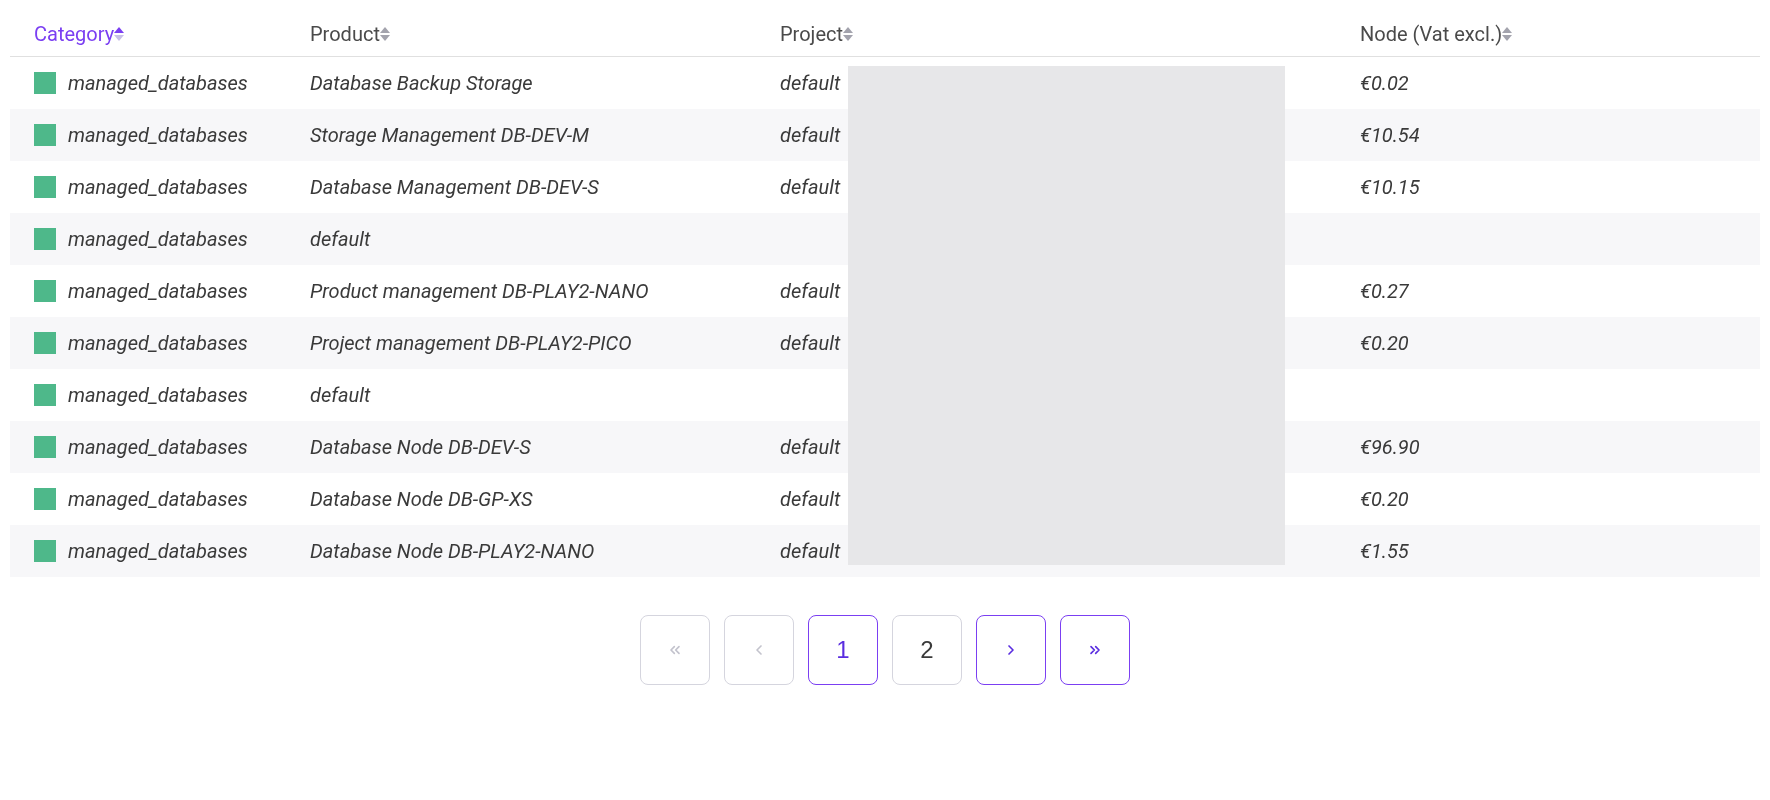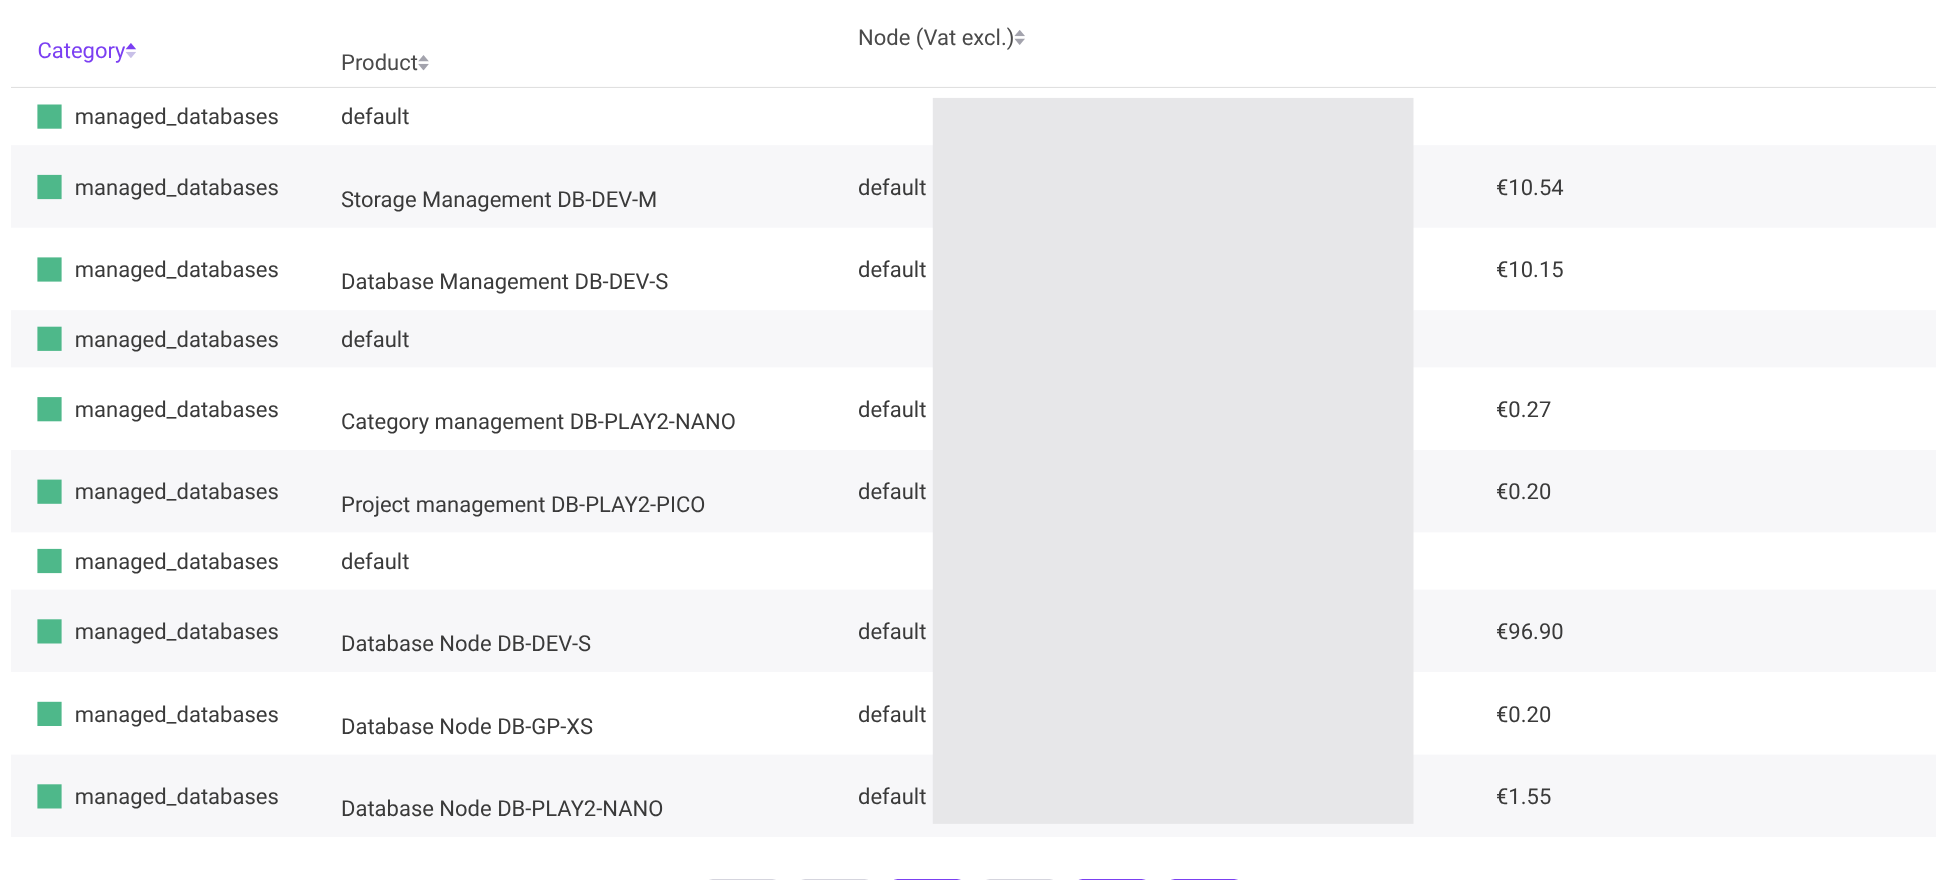--- a/index.html
+++ b/index.html
@@ -32,21 +32,20 @@
     }
     .col-category {
       width: 290px;
       padding-left: 24px;
       display: flex;
       align-items: center;
     }
     .col-product {
       width: 470px;
       padding-left: 10px;
-      margin-top: 23px;
     }
     .col-project {
       width: 580px;
       padding-left: 10px;
     }
     .col-cost {
       flex: 1;
       padding-left: 10px;
     }
     .header-label {
@@ -114,20 +113,21 @@
     }
     .page-btn.active .num {
       color: #5a2de0;
     }
     .page-btn svg {
       width: 16px;
       height: 16px;
     }
     .rows-container {
       position: relative;
+      font-style: italic;
     }
     .rows-overlay {
       position: absolute;
       left: 838px;
       top: 9px;
       width: 437px;
       bottom: 12px;
       background: #e7e7e9;
       z-index: 5;
       pointer-events: none;
@@ -158,20 +158,33 @@
         <span class="sort-icon">
           <svg viewBox="0 0 10 6">
               <path d="M5 0 L10 6 L0 6 Z" fill="#a3a3ad"></path>
             </svg>
           <svg viewBox="0 0 10 6">
               <path d="M5 6 L10 0 L0 0 Z" fill="#a3a3ad"></path>
             </svg>
         </span>
       </span>
     </div>
+    <div class="col-project">
+      <span class="header-label">
+        <span>Project</span>
+        <span class="sort-icon">
+          <svg viewBox="0 0 10 6">
+              <path d="M5 0 L10 6 L0 6 Z" fill="#a3a3ad"></path>
+            </svg>
+          <svg viewBox="0 0 10 6">
+              <path d="M5 6 L10 0 L0 0 Z" fill="#a3a3ad"></path>
+            </svg>
+        </span>
+      </span>
+    </div>
     <div class="col-cost">
       <span class="header-label">
         <span>Node (Vat excl.)</span>
         <span class="sort-icon">
           <svg viewBox="0 0 10 6">
               <path d="M5 0 L10 6 L0 6 Z" fill="#a3a3ad"></path>
             </svg>
           <svg viewBox="0 0 10 6">
               <path d="M5 6 L10 0 L0 0 Z" fill="#a3a3ad"></path>
             </svg>
@@ -180,20 +193,21 @@
     </div>
   </div>
 
   <div class="rows-container" id="rows-container">
     <div class="rows-overlay"></div>
   <div class="table-row">
         <div class="col-category">
           <span class="color-swatch"></span>
           <span class="cell-text">managed_databases</span>
         </div>
+        <div class="col-product"><span class="cell-text">Database Backup Storage</span></div>
         <div class="col-project"><span class="cell-text">default</span></div>
         <div class="col-cost"><span class="cell-text">€0.02</span></div>
       </div>
       <div class="table-row alt">
         <div class="col-category">
           <span class="color-swatch"></span>
           <span class="cell-text">managed_databases</span>
         </div>
         <div class="col-product"><span class="cell-text">Storage Management DB-DEV-M</span></div>
         <div class="col-project"><span class="cell-text">default</span></div>
@@ -214,21 +228,21 @@
           <span class="cell-text">managed_databases</span>
         </div>
         <div class="col-project"><span class="cell-text">default</span></div>
         <div class="col-cost"><span class="cell-text">€0.20</span></div>
       </div>
       <div class="table-row">
         <div class="col-category">
           <span class="color-swatch"></span>
           <span class="cell-text">managed_databases</span>
         </div>
-        <div class="col-product"><span class="cell-text">Category management DB-PLAY2-NANO</span></div>
+        <div class="col-product"><span class="cell-text">Product management DB-PLAY2-NANO</span></div>
         <div class="col-project"><span class="cell-text">default</span></div>
         <div class="col-cost"><span class="cell-text">€0.27</span></div>
       </div>
       <div class="table-row alt">
         <div class="col-category">
           <span class="color-swatch"></span>
           <span class="cell-text">managed_databases</span>
         </div>
         <div class="col-product"><span class="cell-text">Project management DB-PLAY2-PICO</span></div>
         <div class="col-project"><span class="cell-text">default</span></div>

